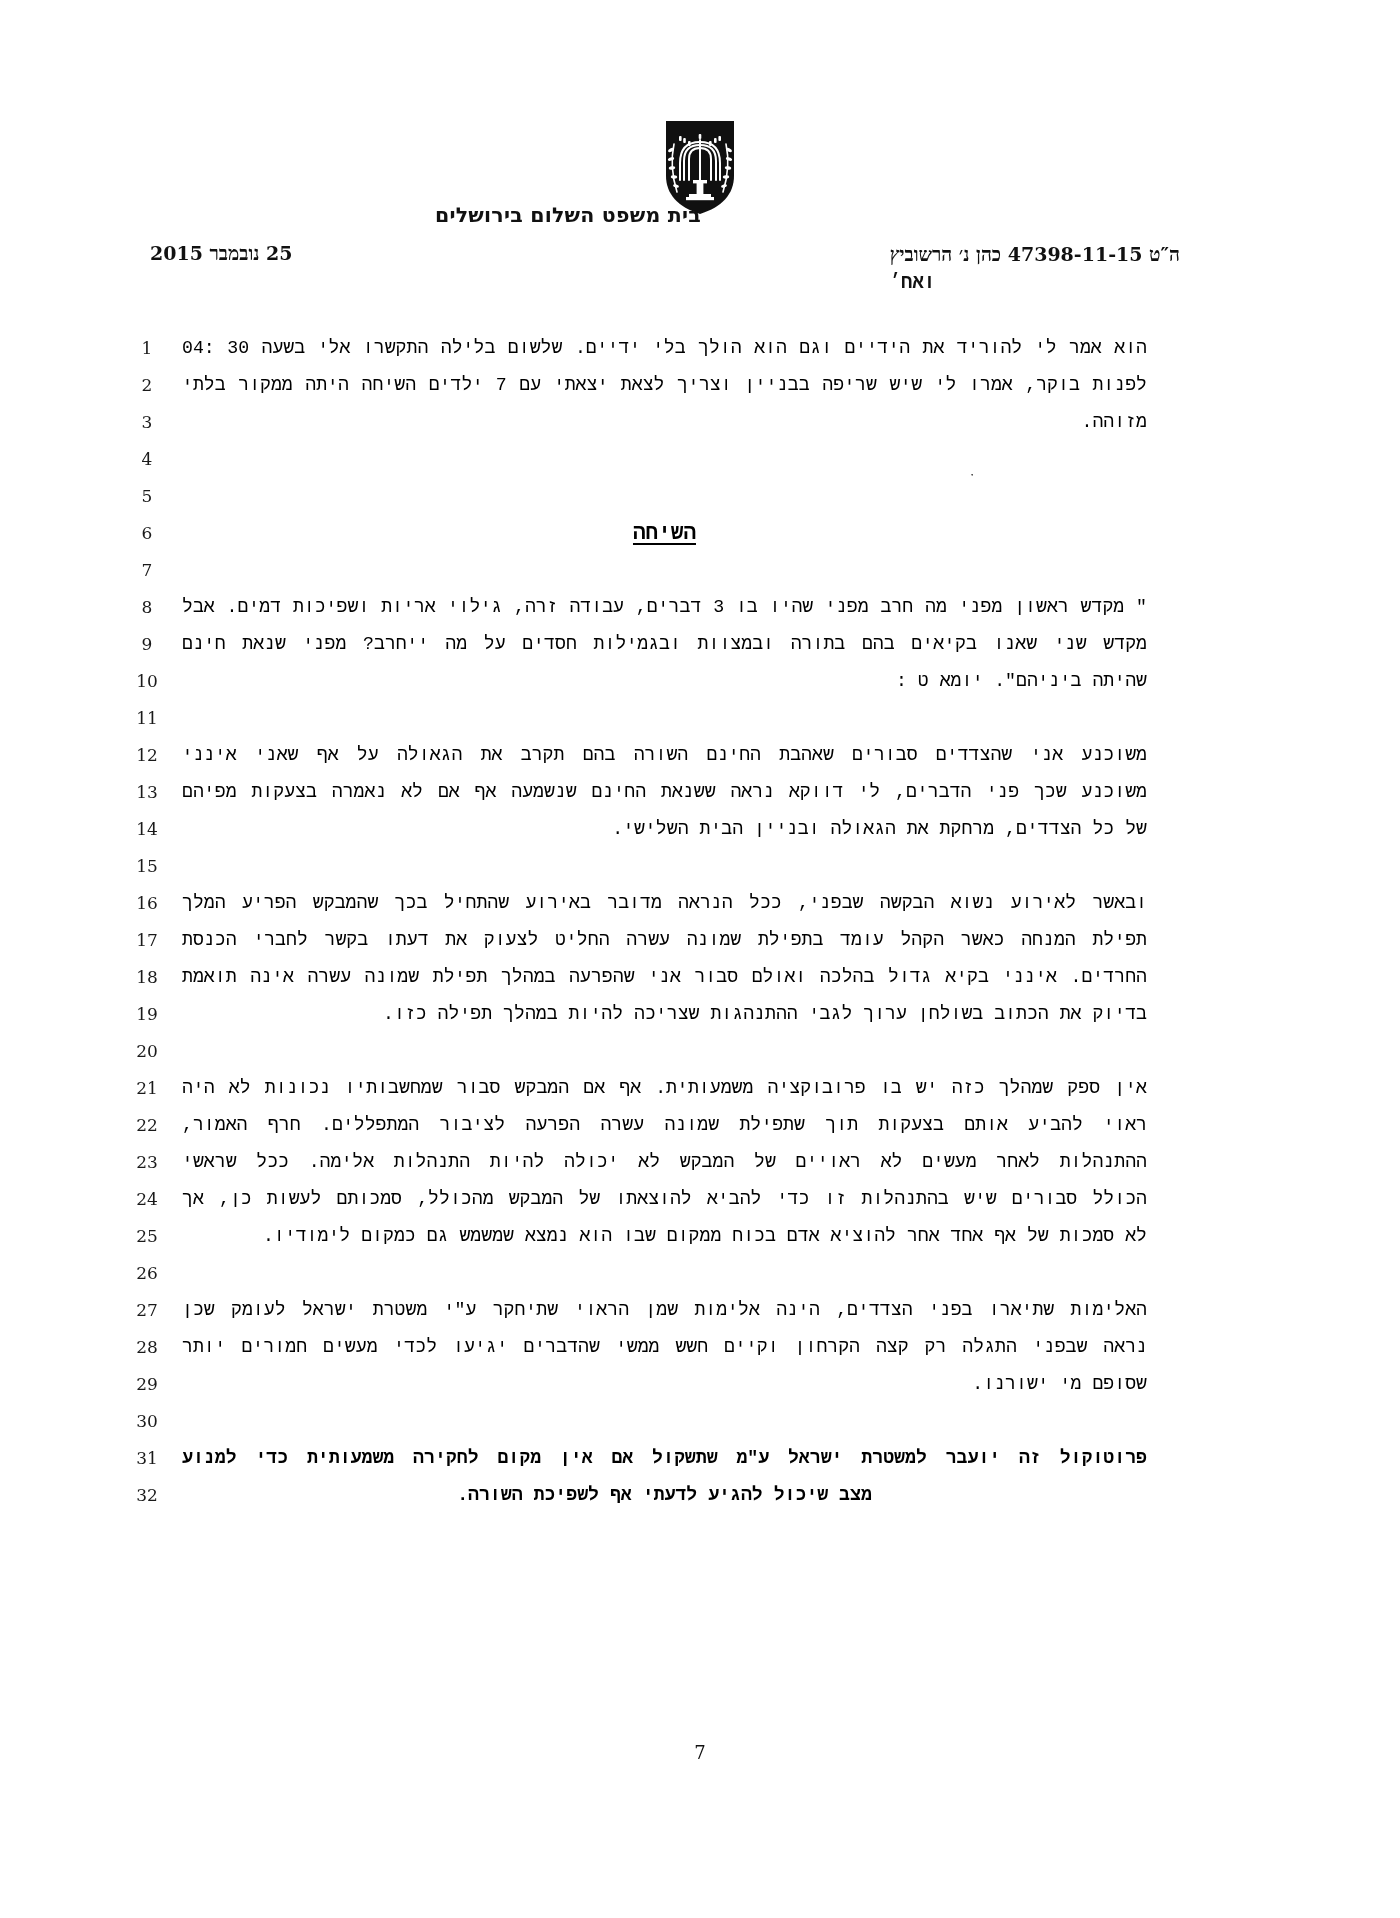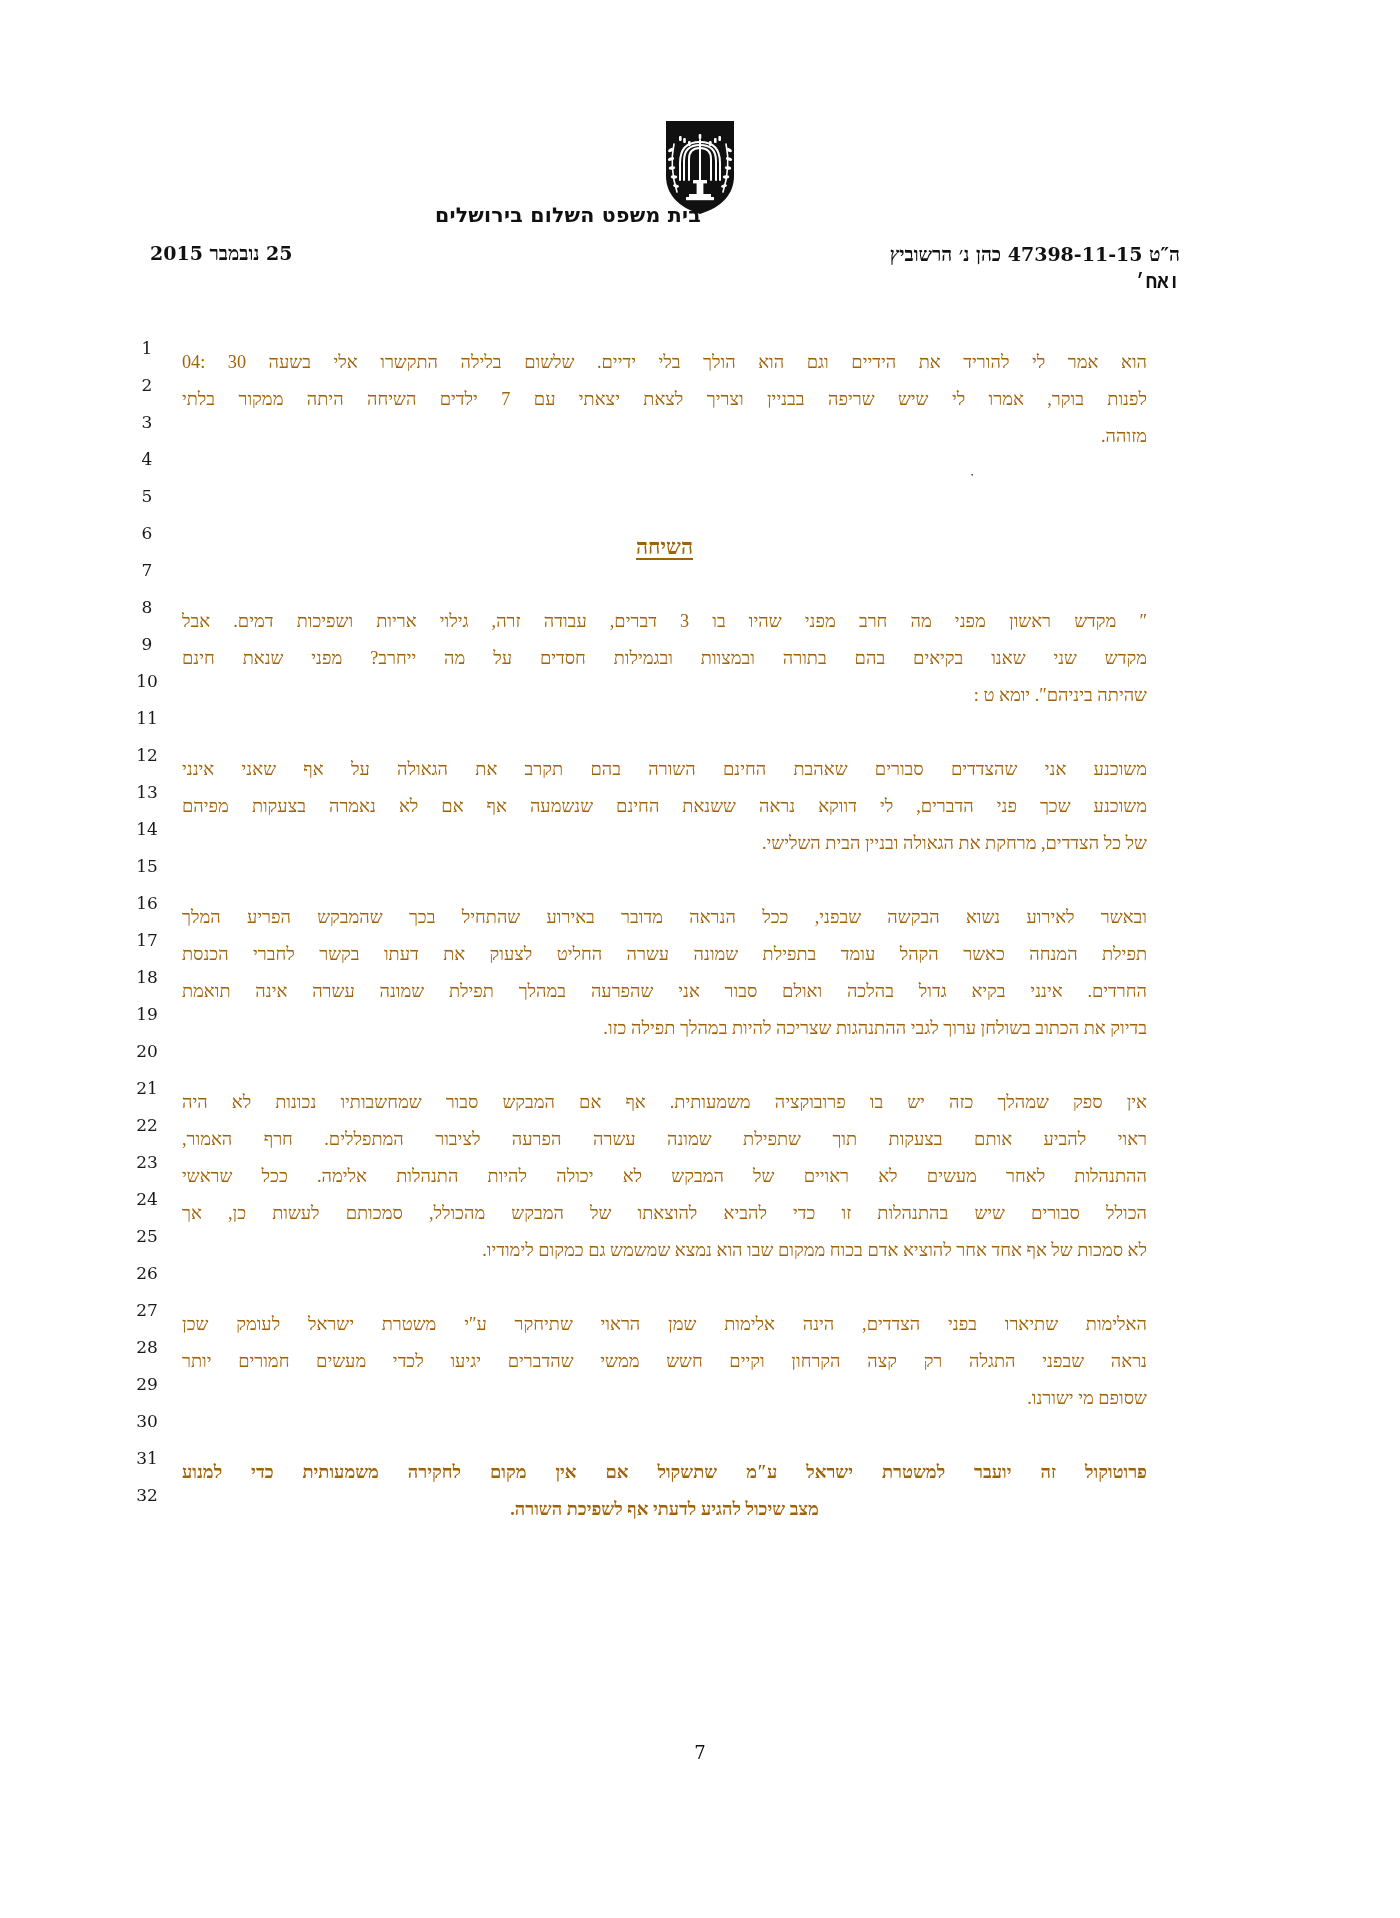--- a/index.html
+++ b/index.html
@@ -61,21 +61,21 @@
     direction: rtl;
     display: flex;
     justify-content: space-between;
     align-items: flex-start;
     font-family: "DejaVu Serif", serif;
     font-weight: bold;
     font-size: 19px;
     color: #111;
   }
   .case-id-block {
-    text-align: right;
+    text-align: left;
     line-height: 1.55;
     max-width: 470px;
   }
   .case-id-line2 {
     display: block;
     font-family: Liberation Mono, monospace;
   }
   .case-date {
     direction: rtl;
     white-space: nowrap;
@@ -104,29 +104,28 @@
     color: #1a1a1a;
     line-height: 37px;
     order: 2;
   }
   .line-text {
     flex: 1 1 auto;
     order: 1;
     direction: rtl;
     text-align: justify;
     text-align-last: justify;
-    font-family: Liberation Serif, serif;
+    font-family: Liberation Mono, monospace;
     font-size: 18.2px;
     line-height: 37px;
-    color: #a16207;
+    color: #000000;
     padding-right: 16px;
     padding-left: 6px;
     white-space: nowrap;
     overflow: visible;
-    margin-top: 14px;
   }
   .line-text.free {
     text-align-last: right;
   }
   .line-text.center {
     text-align: center;
     text-align-last: center;
   }
   .line-text.bold {
     font-weight: bold;

